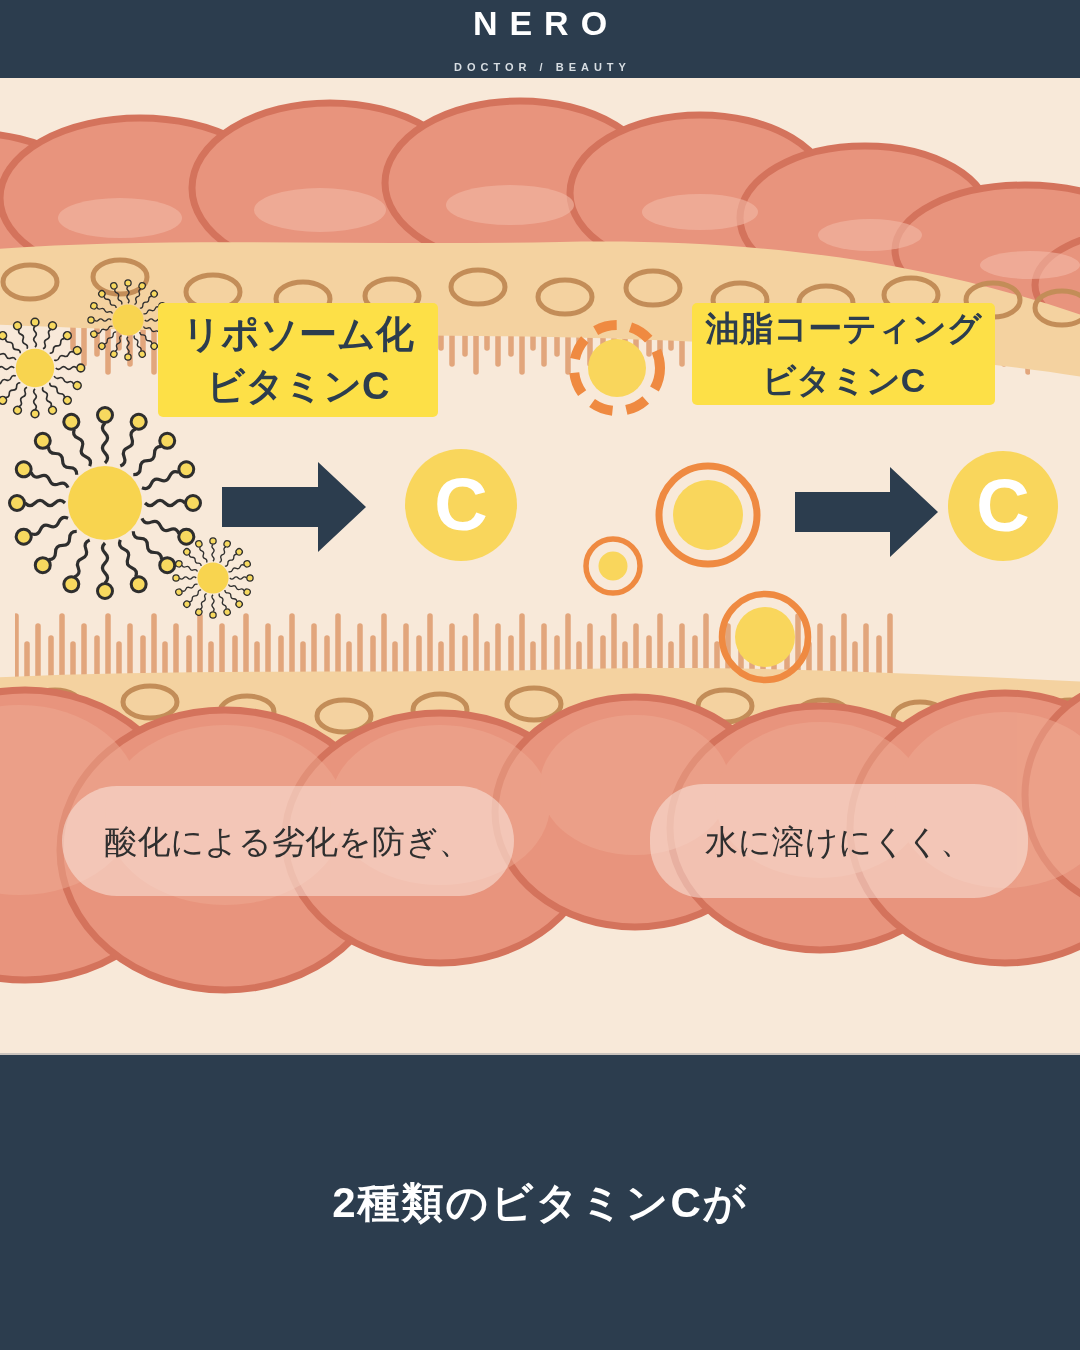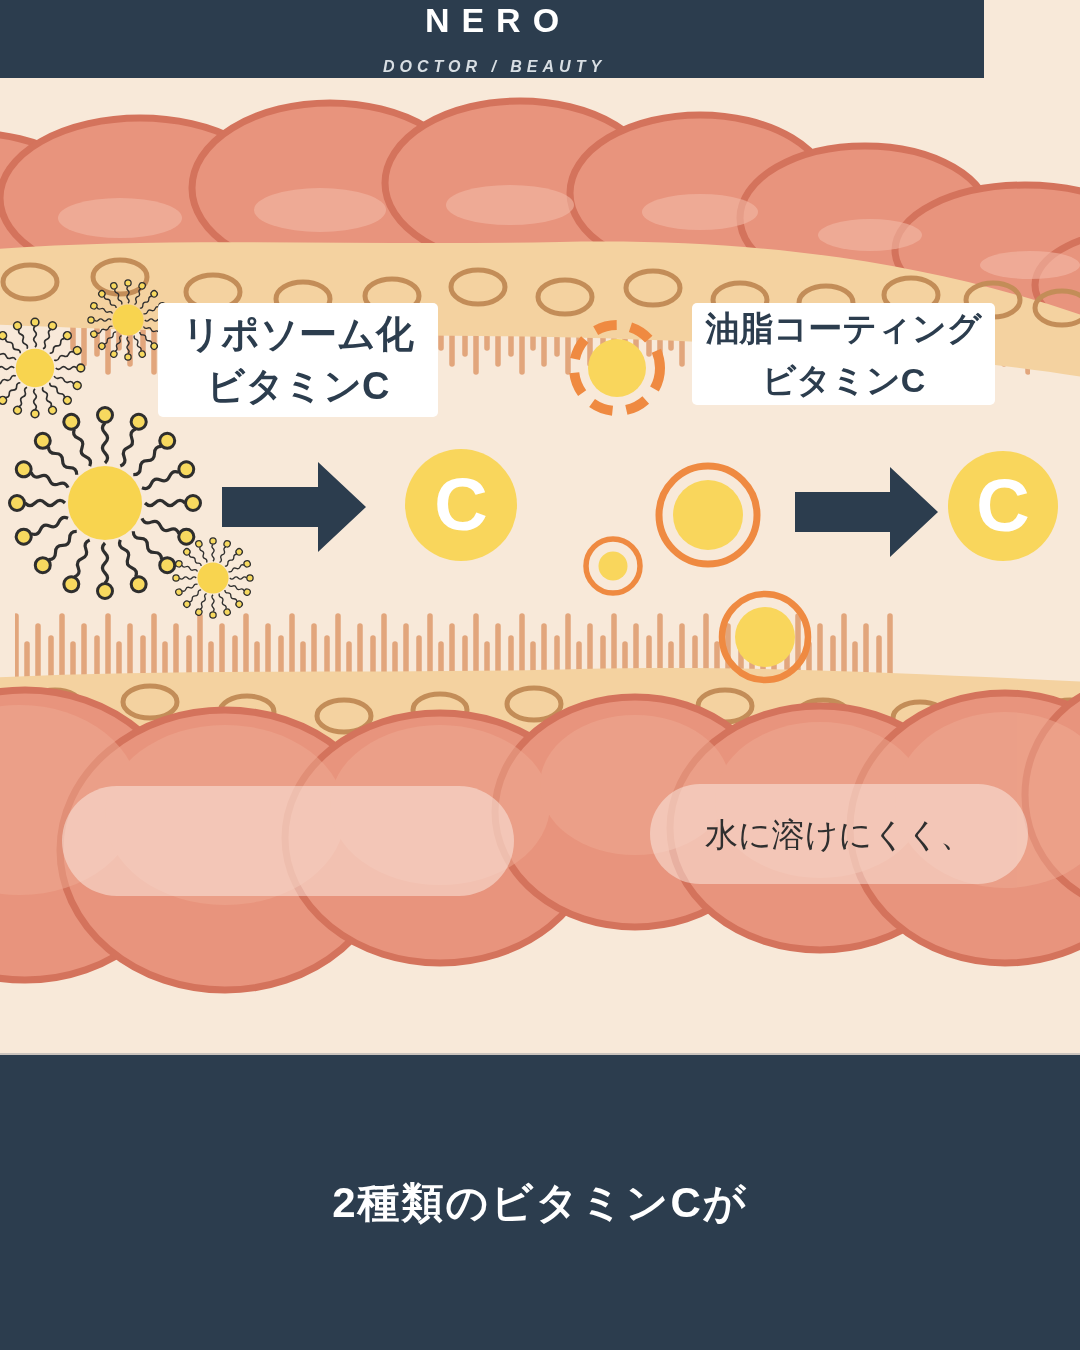--- a/index.html
+++ b/index.html
@@ -4,55 +4,55 @@
 <style>
   html,body{margin:0;padding:0;}
   body{
     width:1080px;height:1350px;position:relative;overflow:hidden;
     background:#f8e9d9;
     font-family:"Liberation Sans","DejaVu Sans",sans-serif;
   }
   .abs{position:absolute;}
   
   .header{
-    left:0;top:0;width:984px;height:78px;background:#2c3d4e;z-index:3;
+    left:0;top:0;width:1080px;height:78px;background:#2c3d4e;z-index:3;
     display:flex;flex-direction:column;align-items:center;justify-content:center;
   }
   .brand{
     color:#ffffff;font-size:34px;font-weight:600;letter-spacing:12px;
     line-height:1;margin-left:12px; 
   }
   .tagline{
-    color:#d8dee3;font-size:16px;font-weight:600;letter-spacing:5px;
-    line-height:1;margin-top:22px;margin-left:5px;font-style:italic;
+    color:#d8dee3;font-size:11px;font-weight:600;letter-spacing:5px;
+    line-height:1;margin-top:22px;margin-left:5px;
   }
   
   .art{left:0;top:0;width:1080px;height:1350px;z-index:1;}
   
   .label-box{
-    background:#ffffff;border-radius:5px;z-index:4;
+    background:#fde047;border-radius:5px;z-index:4;
     display:flex;flex-direction:column;align-items:center;justify-content:center;
     color:#2c3d4e;font-weight:700;text-align:center;
   }
   .label-left{left:158px;top:303px;width:280px;height:114px;font-size:38px;line-height:52px;}
   .label-right{left:692px;top:303px;width:303px;height:102px;font-size:34px;line-height:52px;}
   .c-circle{
     border-radius:50%;background:#f9d65c;z-index:4;
     display:flex;align-items:center;justify-content:center;
     color:#ffffff;font-weight:700;font-size:74px;line-height:1;
   }
   .c-left{left:405px;top:449px;width:112px;height:112px;}
   .c-right{left:948px;top:451px;width:110px;height:110px;}
   .caption-pill{
     background:rgba(252,238,230,0.5);z-index:4;
     display:flex;flex-direction:column;align-items:center;justify-content:center;
     color:#2f2f2f;font-size:33px;font-weight:500;text-align:center;line-height:47px;
   }
   .caption-left{left:62px;top:786px;width:452px;height:110px;border-radius:55px;}
-  .caption-right{left:650px;top:784px;width:378px;height:100px;border-radius:54px;text-align:center;}
+  .caption-right{left:650px;top:784px;width:378px;height:114px;border-radius:54px;text-align:center;}
   
   .footer{
     left:0;top:1053px;width:1080px;height:297px;background:#2c3d4e;z-index:3;
     border-top:2px solid #cbc4be;box-sizing:border-box;
     display:flex;flex-direction:column;align-items:center;justify-content:center;
   }
   .footer-line{
     color:#ffffff;font-size:42px;font-weight:800;letter-spacing:2px;
     line-height:92px;text-align:center;
   }
@@ -218,20 +218,21 @@
 </div>
 <div class="abs label-box label-right">
   <span>油脂コーティング</span>
   <span>ビタミンC</span>
 </div>
 
 <div class="abs c-circle c-left">C</div>
 <div class="abs c-circle c-right">C</div>
 
 <div class="abs caption-pill caption-left">
+  <span>酸化による劣化を防ぎ、</span>
 </div>
 <div class="abs caption-pill caption-right">
   <span>水に溶けにくく、</span>
 </div>
 
 <div class="abs footer">
   <div class="footer-line">2種類のビタミンCが</div>
 </div>
 
 </body></html>

